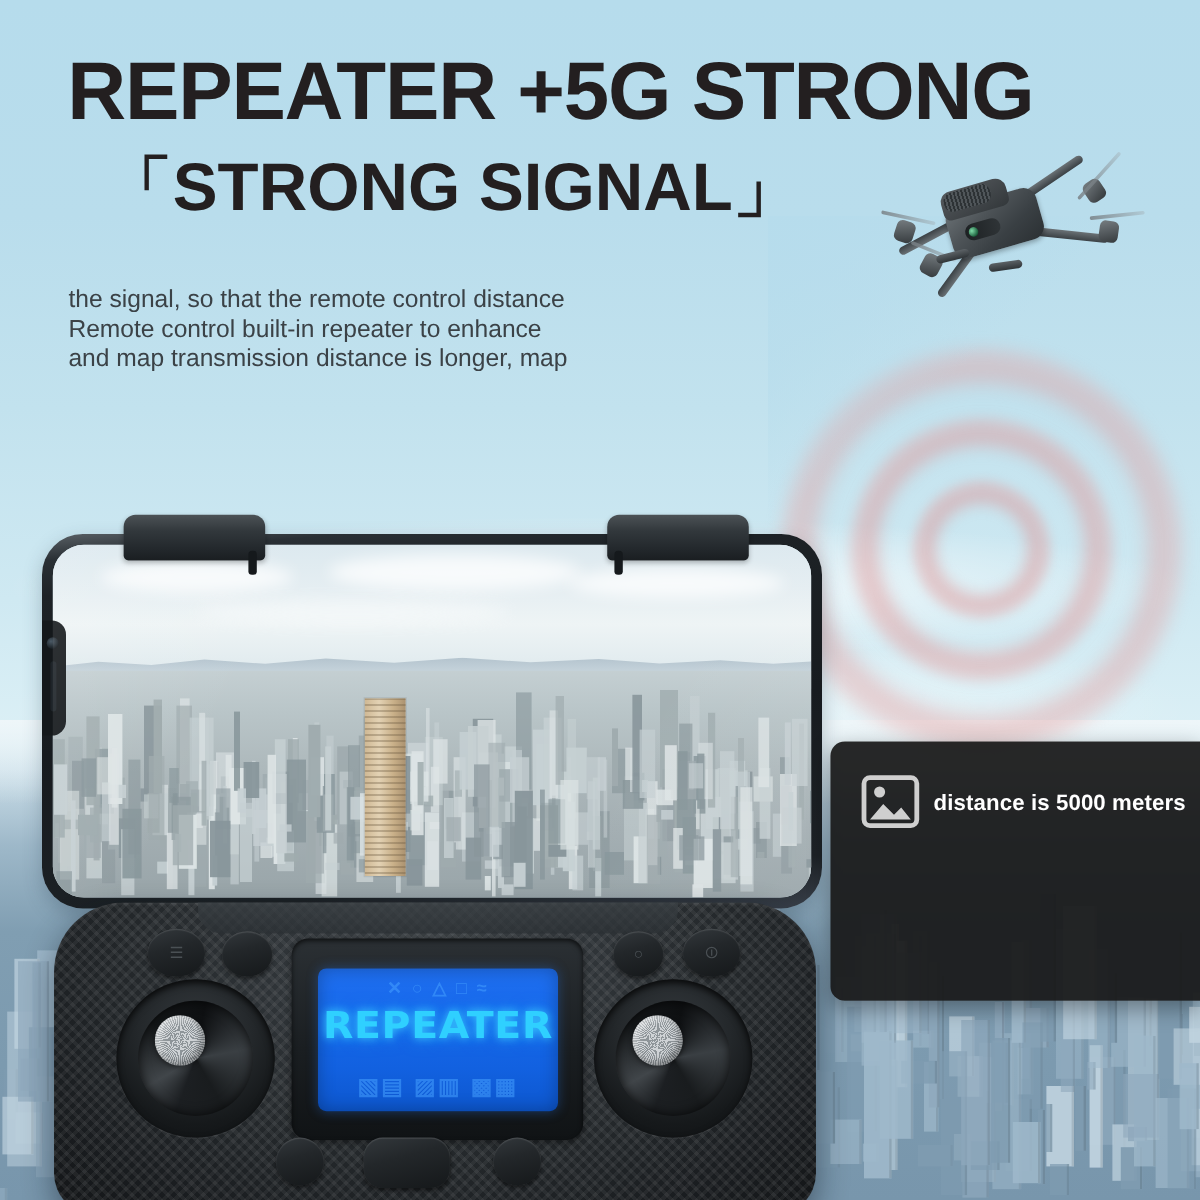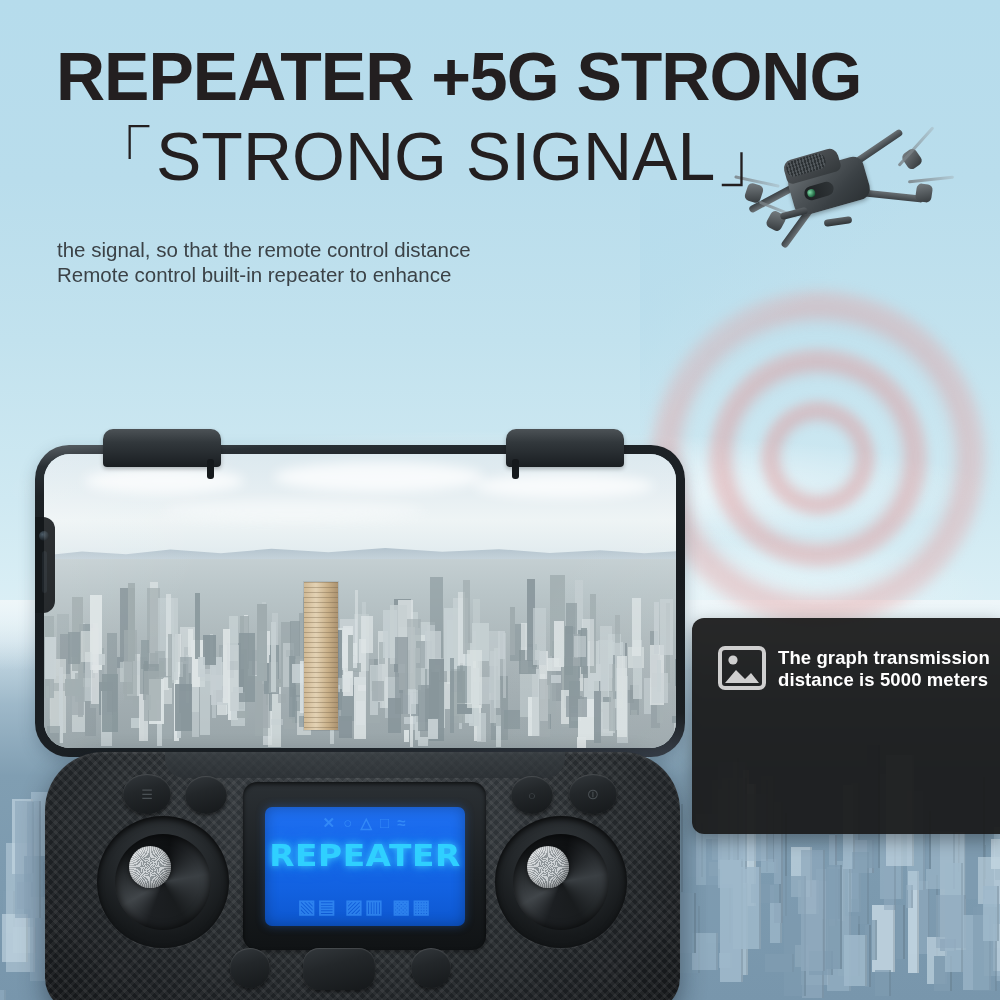--- a/index.html
+++ b/index.html
@@ -45,21 +45,21 @@
   .bld.t{background:#8fa9bd;}
 
   
   .title{
     position:absolute;left:56px;top:40px;
     font-size:68px;line-height:72px;font-weight:700;letter-spacing:-1px;
     color:#231f20;white-space:nowrap;
   }
   .subtitle{
     position:absolute;left:88px;top:128px;
-    font-size:68px;line-height:56px;font-weight:400;letter-spacing:0px;
+    font-size:56px;line-height:56px;font-weight:700;letter-spacing:0px;
     color:#231f20;white-space:nowrap;
   }
   .bodycopy{
     position:absolute;left:57px;top:238px;width:505px;
     font-size:20.5px;line-height:24.5px;font-weight:400;
     color:#3b4247;
   }
   .bodycopy span{display:block;white-space:nowrap;}
 
   
@@ -642,20 +642,21 @@
     <div class="dfoot" style="left:68px;top:82px;transform:rotate(-14deg);"></div>
     <div class="dfoot" style="left:112px;top:90px;transform:rotate(-8deg);"></div>
   </div>
 
   <div class="title">REPEATER +5G STRONG</div>
   <div class="subtitle">「STRONG SIGNAL」</div>
 
   <div class="bodycopy">
     <span>the signal, so that the remote control distance</span>
     <span>Remote control built-in repeater to enhance</span>
+    <span>and map transmission distance is longer, map</span>
   </div>
 
   <div class="phoneWrap">
     <div class="phone">
       <div class="screen">
         <div class="scSky"></div>
         <div class="scCloud" style="left:40px;top:14px;width:160px;height:26px;"></div>
         <div class="scCloud" style="left:230px;top:8px;width:210px;height:30px;"></div>
         <div class="scCloud" style="left:430px;top:20px;width:180px;height:24px;"></div>
         <div class="scCloud" style="left:120px;top:46px;width:260px;height:20px;opacity:.55;"></div>
@@ -1060,21 +1061,20 @@
 
     <div class="infoRow one">
       <div class="iconBox">
         <svg width="50" height="50" viewBox="0 0 50 50" aria-hidden="true">
           <rect x="3" y="4" width="44" height="40" rx="5" ry="5" fill="none" stroke="#cfcfcf" stroke-width="4"></rect>
           <circle cx="16" cy="16" r="4.6" fill="#cfcfcf"></circle>
           <path d="M8 39 L19 26 L28 35 L34 29 L42 39 Z" fill="#cfcfcf"></path>
         </svg>
       </div>
       <div class="infoText">
-        <span>The graph transmission</span>
         <span>distance is 5000 meters</span>
       </div>
     </div>
 
 
   </div>
 
 </div>
 
 </body></html>

